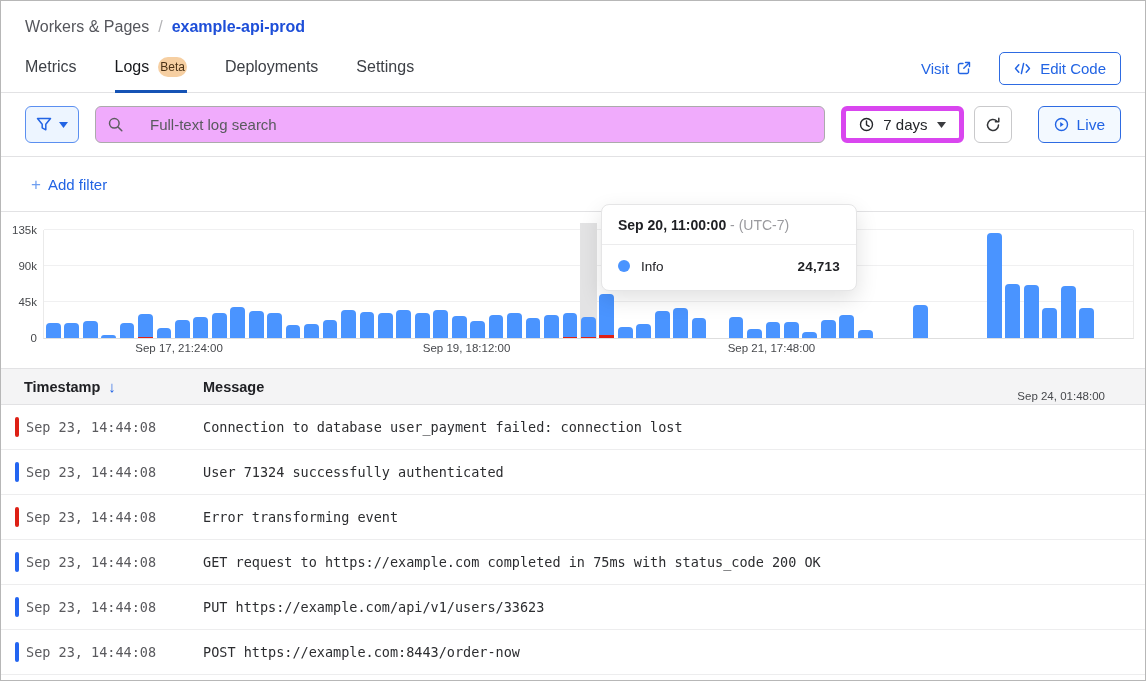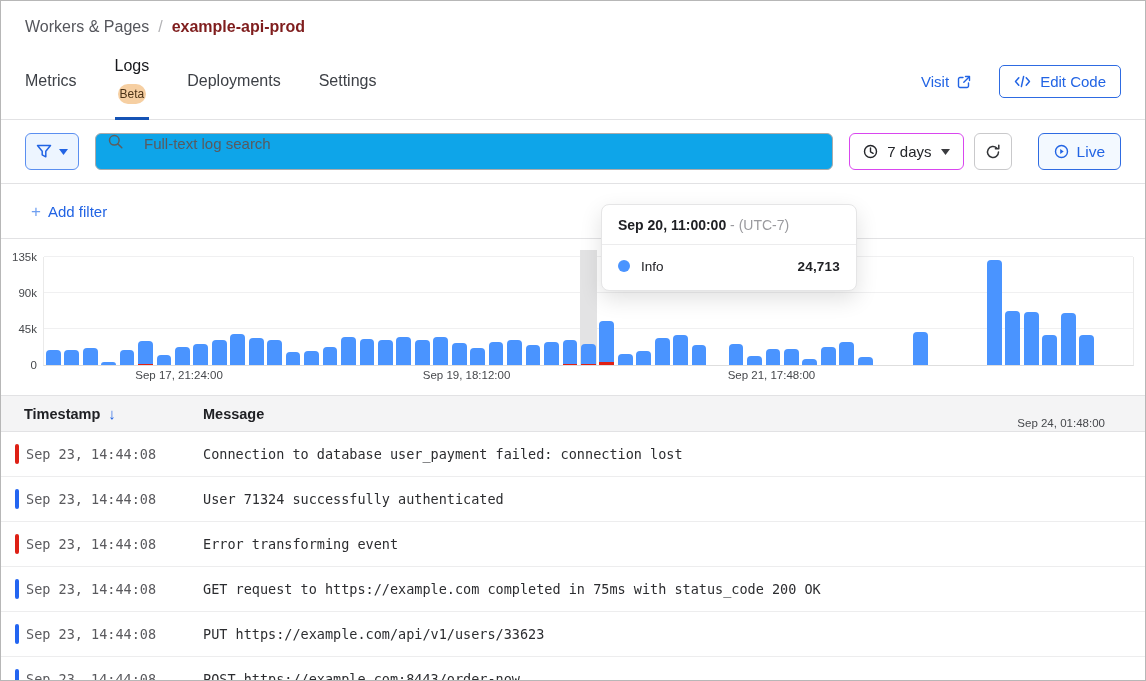--- a/index.html
+++ b/index.html
@@ -4,37 +4,37 @@
 <style>
   html,body{margin:0;padding:0;background:#fff;}
   .page{
     position:relative;width:1146px;height:681px;box-sizing:border-box;
     border:1px solid #b7b7b7;background:#fff;overflow:hidden;
     font-family:"Liberation Sans",sans-serif;color:#1f2023;
   }
   
   .breadcrumb{padding:17px 24px 0;font-size:16px;color:#55565c;display:flex;align-items:center;gap:9px;}
   .breadcrumb .sep{color:#b3b3b6;}
-  .breadcrumb .current{color:#7f1d1d;font-weight:bold;}
+  .breadcrumb .current{color:#1d4ed8;font-weight:bold;}
   .tabs-row{display:flex;justify-content:space-between;align-items:center;padding:0 24px;border-bottom:1px solid #e2e2e4;margin-top:8px;}
   .tabs{display:flex;gap:38px;align-self:flex-end;align-items:center;}
   .tab{position:relative;padding:13px 0 15px;font-size:16px;color:#3d4046;display:flex;align-items:center;gap:9px;background:none;border:none;cursor:pointer;font-family:inherit;}
-  .tab.active{color:#17181c;flex-direction:column;}
+  .tab.active{color:#17181c;}
   .tab.active::after{content:"";position:absolute;left:0;right:0;bottom:-1px;height:3px;background:#1553b5;}
   .badge{background:#f6cfa2;color:#4c3317;font-size:12px;padding:3px 2px;border-radius:10px;line-height:14px;}
   .header-actions{display:flex;align-items:center;gap:28px;}
   .visit{color:#2264e4;font-size:15px;display:flex;gap:8px;align-items:center;text-decoration:none;cursor:pointer;}
   .edit-code{display:flex;gap:9px;align-items:center;color:#2264e4;border:1px solid #2e6be2;border-radius:5px;background:#fff;font-size:15px;padding:7px 14px;cursor:pointer;font-family:inherit;}
   
   .filter-row{display:flex;align-items:center;padding:13px 24px;border-bottom:1px solid #e2e2e4;gap:16px;}
   .filter-btn{width:54px;height:37px;background:#edf5ff;border:1px solid #5b8ff0;border-radius:6px;color:#2264e4;display:flex;align-items:center;justify-content:center;gap:7px;cursor:pointer;flex:none;}
-  .search-box{flex:1;height:37px;box-sizing:border-box;border:1px solid #ababab;border-radius:6px;display:flex;align-items:flex-start;padding:0 12px;gap:19px;color:#5d5d5f;background:#0ea5e9;}
+  .search-box{flex:1;height:37px;box-sizing:border-box;border:1px solid #ababab;border-radius:6px;display:flex;align-items:center;padding:0 12px;gap:25px;color:#5d5d5f;background:#f0abfc;}
   .search-box input{border:none;outline:none;font-size:15px;flex:1;color:#2c2d30;background:transparent;font-family:inherit;}
   .search-box input::placeholder{color:#595a5e;opacity:1;}
-  .time-btn{height:37px;border:1px solid #d946ef;border-radius:6px;background:#fff;display:flex;align-items:center;gap:9px;padding:0 13px;font-size:15px;color:#24262a;cursor:pointer;flex:none;font-family:inherit;}
+  .time-btn{height:37px;border:5px solid #d946ef;border-radius:6px;background:#fff;display:flex;align-items:center;gap:9px;padding:0 13px;font-size:15px;color:#24262a;cursor:pointer;flex:none;font-family:inherit;}
   .time-btn .caret{color:#3a3b3f;}
   .refresh-btn{width:38px;height:37px;border:1px solid #c9c9cb;border-radius:6px;background:#fff;color:#333538;display:flex;align-items:center;justify-content:center;cursor:pointer;flex:none;margin-left:-6px;}
   .live-btn{height:37px;padding:0 15px;border:1px solid #2e6be2;border-radius:6px;background:#f3f9ff;color:#2264e4;display:flex;align-items:center;gap:8px;font-size:15.5px;cursor:pointer;flex:none;margin-left:10px;font-family:inherit;}
   
   .add-filter-row{height:54px;display:flex;align-items:center;padding:0 24px;border-bottom:1px solid #e2e2e4;}
   .add-filter{color:#2264e4;font-size:15px;display:flex;gap:7px;align-items:center;background:none;border:none;cursor:pointer;font-family:inherit;}
   .add-filter .plus{color:#6f9ff0;font-size:17px;line-height:15px;}
   
   .chart-section{position:relative;height:156px;box-sizing:border-box;padding:18px 11px 0 42px;}
   .chart-plot{position:relative;height:108px;border-left:1px solid #eaeaea;border-right:1px solid #eaeaea;border-bottom:1px solid #dedede;display:flex;align-items:flex-end;}

